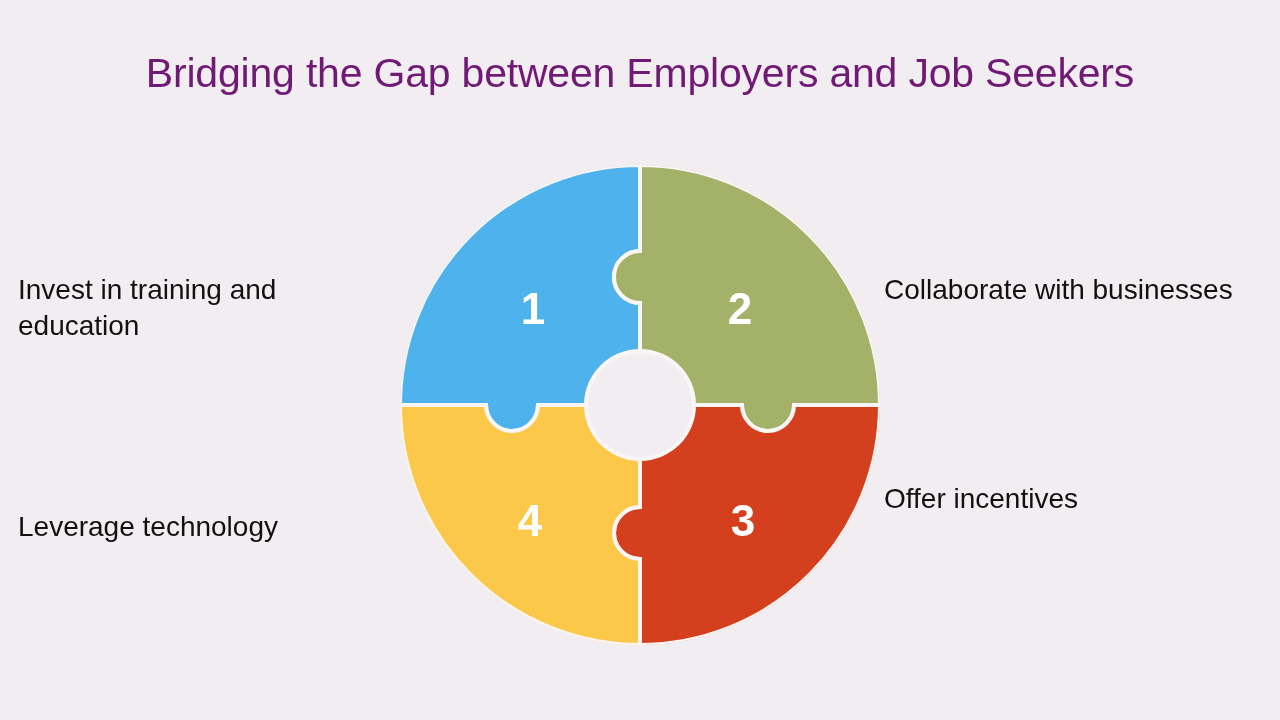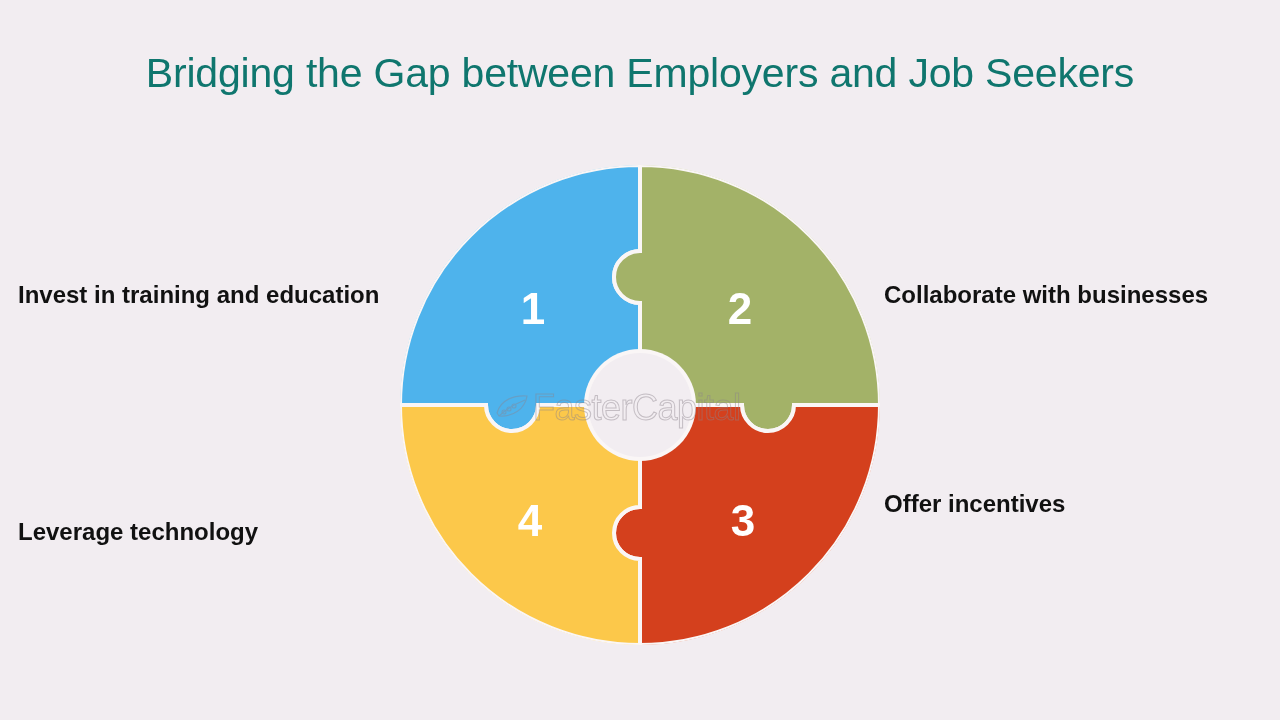--- a/index.html
+++ b/index.html
@@ -23,21 +23,21 @@
   }
 
   #page-title {
     position: absolute;
     left: 0;
     top: 20px;
     width: 1280px;
     text-align: center;
     font-size: 41px;
     font-weight: 400;
-    color: #0f766e;
+    color: #701a75;
     letter-spacing: -0.2px;
     line-height: 52px;
     white-space: nowrap;
   }
 
   
   #puzzle-wrap {
     position: absolute;
     left: 400px;
     top: 165px;
@@ -80,24 +80,24 @@
     left: 0px;
     top: 8px;
     width: 34px;
     height: 30px;
     opacity: 0.4;
   }
 
   
   .callout {
     position: absolute;
-    font-size: 24px;
-    line-height: 45px;
+    font-size: 28px;
+    line-height: 36px;
     color: #111111;
-    font-weight: 700;
+    font-weight: 400;
   }
   .callout.left  { text-align: left; }
   .callout.right { text-align: left; }
 
   #label-1 { left: 18px;  top: 272px; width: 370px; }
   #label-2 { left: 884px; top: 272px; width: 380px; }
   #label-4 { left: 18px;  top: 481px; width: 370px; margin-top: 28px; }
   #label-3 { left: 884px; top: 481px; width: 380px; }
 </style>
 </head>
@@ -170,32 +170,20 @@
       <circle cx="240" cy="240" r="56" fill="#faf6f6"></circle>
       <circle cx="240" cy="240" r="52" fill="#f2edf1"></circle>
 
       <text class="piece-number" x="133" y="143">1</text>
       <text class="piece-number" x="340" y="143">2</text>
       <text class="piece-number" x="343" y="355">3</text>
       <text class="piece-number" x="130" y="355">4</text>
     </svg>
   </div>
 
-  <div id="watermark">
-    <svg id="watermark-mark" viewBox="0 0 34 30" xmlns="http://www.w3.org/2000/svg">
-      <g fill="none" stroke="#8c828c" stroke-width="1.2">
-        <path d="M2 20 C6 6, 20 2, 32 3 C30 16, 18 24, 4 23 Z"></path>
-        <path d="M4 23 C10 17, 20 11, 30 7"></path>
-        <circle cx="9" cy="19" r="2"></circle>
-        <circle cx="14" cy="16" r="2"></circle>
-        <circle cx="19" cy="13" r="2"></circle>
-      </g>
-    </svg>
-    <div id="watermark-text">FasterCapital</div>
-  </div>
 
   <div class="callout left" id="label-1">Invest in training and education</div>
 
   <div class="callout right" id="label-2">Collaborate with businesses</div>
 
   <div class="callout right" id="label-3">Offer incentives</div>
 
   <div class="callout left" id="label-4">Leverage technology</div>
 
 </div>

